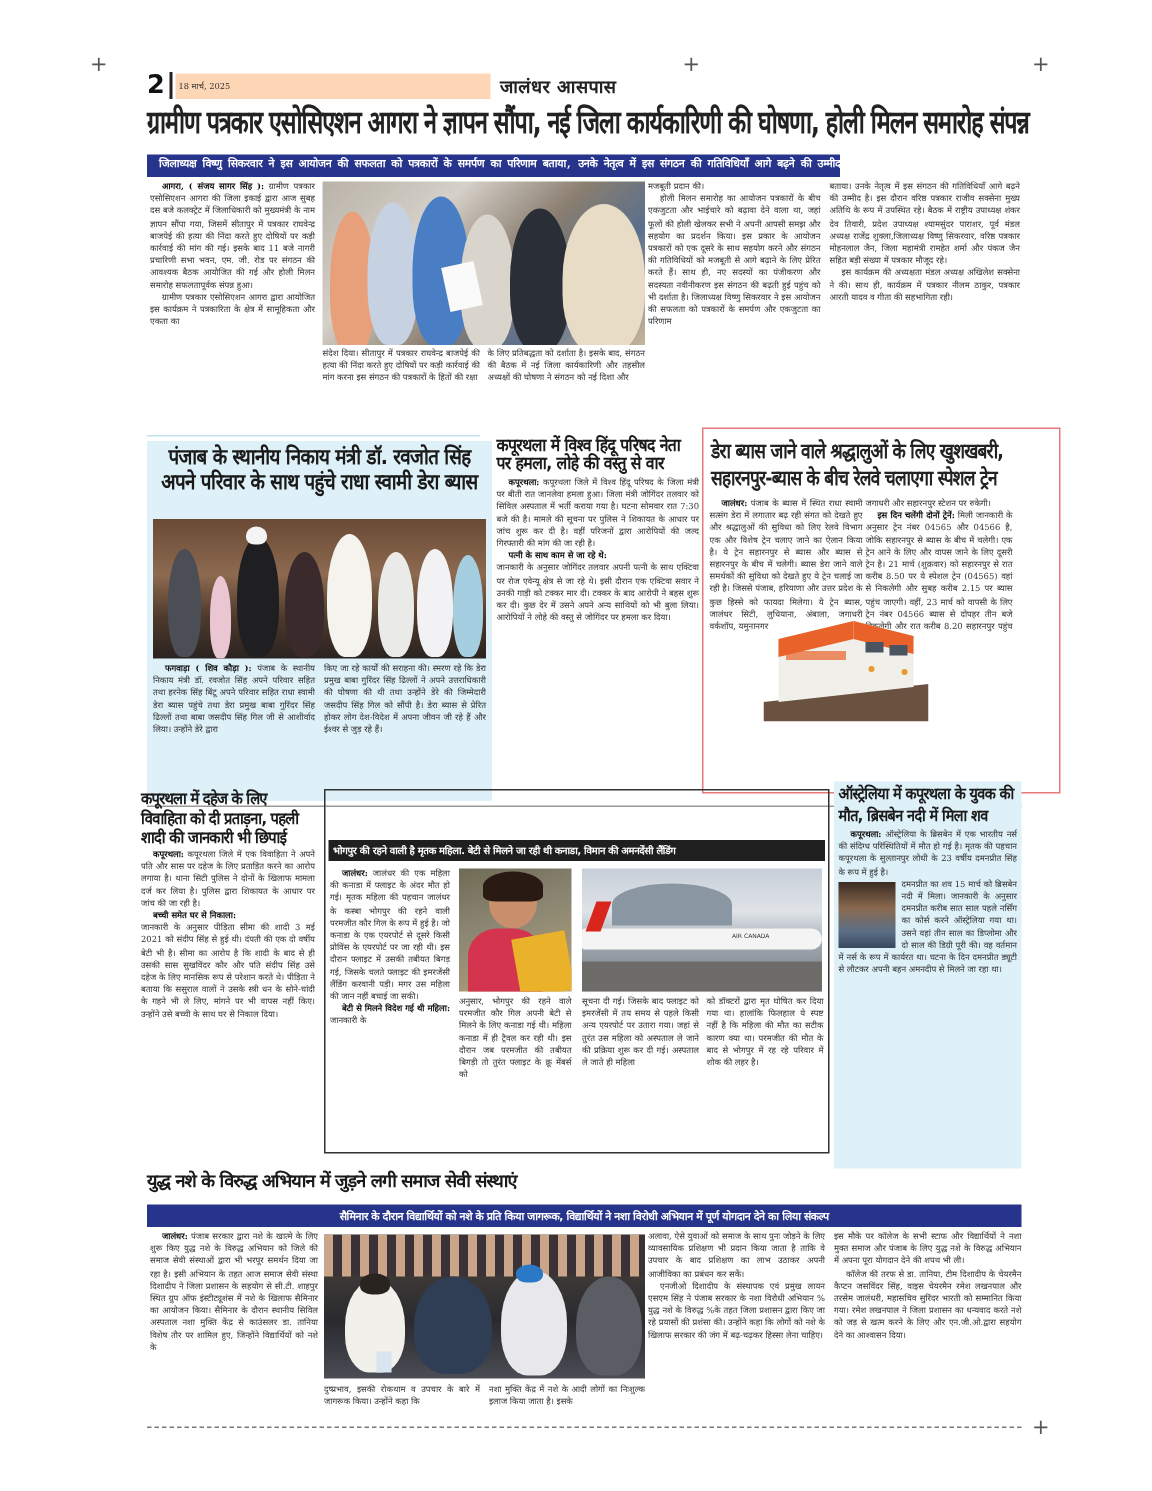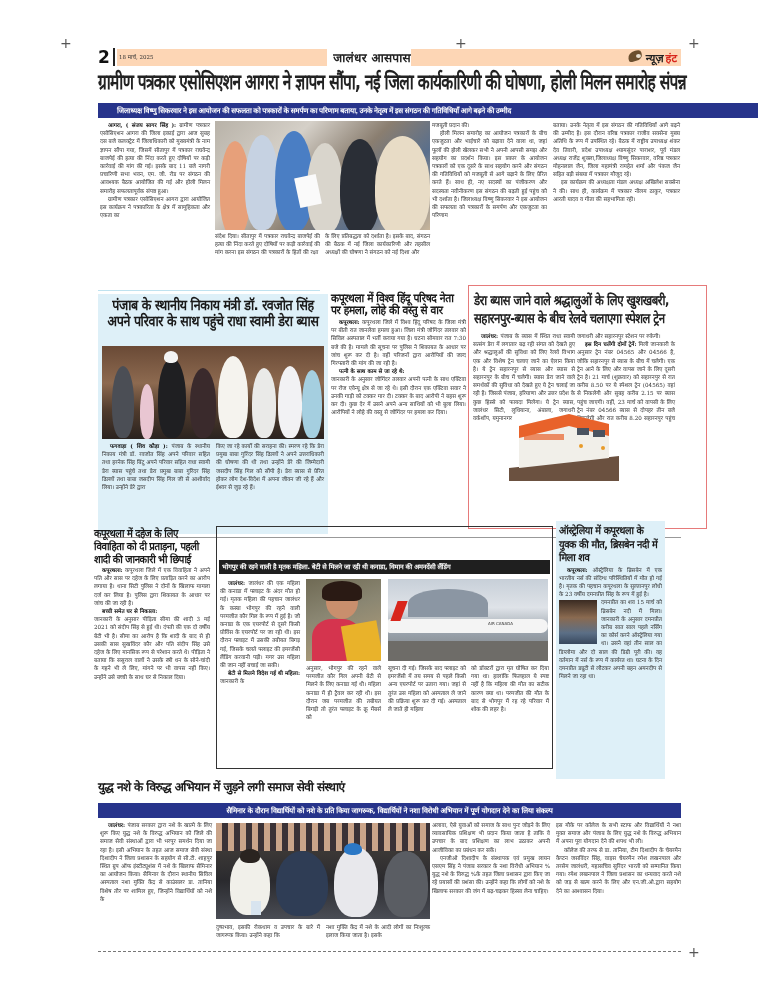--- a/index.html
+++ b/index.html
@@ -18,21 +18,21 @@
 #section{flex:0 0 84px;text-align:right;font-family:"DejaVu Sans",sans-serif;font-weight:bold;font-size:12px;color:#222;letter-spacing:0.3px}
 #band-right{height:17px;background:#fdd6b5;flex:1;display:flex;align-items:center;justify-content:flex-end;padding-right:4px;gap:2px}
 #logo-eagle{width:18px;height:16px;position:relative}
 #logo-eagle::before{content:"";position:absolute;left:2px;top:2px;width:14px;height:10px;background:#6b4f2e;border-radius:60% 30% 50% 20%;transform:rotate(-15deg)}
 #logo-eagle::after{content:"";position:absolute;left:10px;top:5px;width:5px;height:4px;background:#e8e0d0;border-radius:50%}
 #logo-txt1{font-family:"DejaVu Sans",sans-serif;font-weight:bold;font-size:11px;color:#222}
 #logo-txt2{font-family:"DejaVu Sans",sans-serif;font-weight:bold;font-size:11px;color:#d8261c}
 
 
 #lead-headline{position:absolute;left:98px;top:71px;width:583px;font-family:"DejaVu Sans",sans-serif;font-weight:bold;font-size:15.5px;letter-spacing:-0.7px;color:#222;white-space:nowrap;transform:scaleY(1.35);transform-origin:top left;line-height:16px}
-#lead-deck{position:absolute;left:98px;top:103px;width:660px;height:15px;background:#27348b;color:#fff;font-family:Liberation Sans, sans-serif;font-weight:bold;font-size:7.2px;line-height:15px;padding-left:19px;white-space:nowrap;overflow:hidden;letter-spacing:-0.2px}
+#lead-deck{position:absolute;left:98px;top:103px;width:462px;height:15px;background:#27348b;color:#fff;font-family:Liberation Mono, monospace;font-weight:bold;font-size:7.2px;line-height:15px;padding-left:8px;white-space:nowrap;overflow:hidden;letter-spacing:-0.2px}
 #lead-col1{position:absolute;left:100px;top:121px;width:110px}
 #lead-photo{position:absolute;left:215px;top:121px;width:215px;height:109px;background:linear-gradient(135deg,#b8b2a8 0%,#d5d0c8 30%,#8a7e70 55%,#5a6f8c 75%,#c8b59a 100%);overflow:hidden}
 .person{position:absolute;border-radius:50% 50% 40% 40%}
 #lead-photo-cap-cols{position:absolute;left:215px;top:232px;width:215px;display:flex;gap:5px}
 #lead-photo-cap-cols > div{flex:1}
 #lead-col4{position:absolute;left:432px;top:121px;width:115px}
 #lead-col5{position:absolute;left:553px;top:121px;width:127px}
 
 
 .hline{position:absolute;height:1px;background:#bfe2ef}
@@ -67,21 +67,21 @@
 #flight-headline{position:absolute;left:4px;top:6px;width:328px;text-align:center;font-family:"DejaVu Sans",sans-serif;font-weight:bold;font-size:15.5px;line-height:18px;color:#1a1a1a;letter-spacing:-0.5px}
 #flight-deck{position:absolute;left:2px;top:33px;width:331px;height:14px;background:#1f1f1f;color:#fff;font-family:"DejaVu Sans",sans-serif;font-weight:bold;font-size:6.6px;line-height:14px;padding-left:3px;white-space:nowrap;overflow:hidden;letter-spacing:-0.2px}
 #flight-col1{position:absolute;left:3px;top:52px;width:80px}
 #flight-woman{position:absolute;left:89px;top:52px;width:75px;height:82px;background:linear-gradient(160deg,#6f6a54 0%,#8a8672 40%,#b6a17a 100%);overflow:hidden}
 #flight-plane{position:absolute;left:171px;top:52px;width:160px;height:82px;background:linear-gradient(180deg,#c7cfd8 0%,#dfe3e8 35%,#9aa3ac 65%,#76797c 100%);overflow:hidden}
 #flight-col2{position:absolute;left:89px;top:137px;width:75px}
 #flight-col3{position:absolute;left:171px;top:137px;width:78px}
 #flight-col4{position:absolute;left:254px;top:137px;width:78px}
 
 
-#aus-box{position:absolute;left:556px;top:521px;width:109px;height:258px;background:#def0f8;padding:3px}
+#aus-box{position:absolute;left:556px;top:521px;width:125px;height:258px;background:#def0f8;padding:3px}
 #aus-headline{font-family:"DejaVu Sans",sans-serif;font-weight:bold;font-size:9.6px;line-height:12.5px;color:#1a1a1a;letter-spacing:-0.4px;transform:scaleY(1.1);transform-origin:top left;margin-bottom:4px}
 #aus-photo{float:left;width:38px;height:44px;margin:2px 4px 2px 0;background:linear-gradient(180deg,#3a2b22 0%,#8a6a50 40%,#5b6f86 75%,#38485e 100%);position:relative}
 
 
 #drug-headline{position:absolute;left:98px;top:777px;width:583px;text-align:left;font-family:"DejaVu Sans",sans-serif;font-weight:bold;font-size:12px;line-height:20px;color:#1a1a1a;letter-spacing:-0.6px;white-space:nowrap}
 #drug-deck{position:absolute;left:98px;top:803px;width:583px;height:15px;background:#27348b;color:#fff;font-family:"DejaVu Sans",sans-serif;font-weight:bold;font-size:7.2px;line-height:15px;text-align:center;white-space:nowrap;overflow:hidden;letter-spacing:-0.25px}
 #drug-col1{position:absolute;left:100px;top:821px;width:112px}
 #drug-photo{position:absolute;left:216px;top:823px;width:214px;height:96px;background:linear-gradient(180deg,#6b6866 0%,#3b3836 30%,#2a2a2e 60%,#4a4d55 100%);overflow:hidden}
 #drug-photo-cols{position:absolute;left:216px;top:923px;width:214px;display:flex;gap:6px}
 #drug-photo-cols > div{flex:1}
@@ -97,25 +97,20 @@
 <div class="reg" style="left:688px;top:36px">+</div>
 <div class="reg" style="left:688px;top:945px">+</div>
 
 <div id="masthead">
   <div id="pageno">2</div>
   <div id="pipe"></div>
   <div id="band-left">
     <span>18 मार्च, 2025</span>
   </div>
   <div id="section">जालंधर आसपास</div>
-  <div id="band-right">
-    <span id="logo-eagle"></span>
-    <span id="logo-txt1">न्यूज़</span>
-    <span id="logo-txt2">हंट</span>
-  </div>
 </div>
 
 <div id="lead-headline">ग्रामीण पत्रकार एसोसिएशन आगरा ने ज्ञापन सौंपा, नई जिला कार्यकारिणी की घोषणा, होली मिलन समारोह संपन्न</div>
 <div id="lead-deck">जिलाध्यक्ष विष्णु सिकरवार ने इस आयोजन की सफलता को पत्रकारों के समर्पण का परिणाम बताया, उनके नेतृत्व में इस संगठन की गतिविधियाँ आगे बढ़ने की उम्मीद</div>
 
 <div id="lead-col1" class="body-txt">
   <p><b>आगरा, ( संजय सागर सिंह ):</b> <span>ग्रामीण पत्रकार एसोसिएशन आगरा की जिला इकाई द्वारा आज सुबह दस बजे कलक्ट्रेट में जिलाधिकारी को मुख्यमंत्री के नाम ज्ञापन सौंपा गया, जिसमें सीतापुर में पत्रकार राघवेन्द्र बाजपेई की हत्या की निंदा करते हुए दोषियों पर कड़ी कार्रवाई की मांग की गई। इसके बाद 11 बजे नागरी प्रचारिणी सभा भवन, एम. जी. रोड पर संगठन की आवश्यक बैठक आयोजित की गई और होली मिलन समारोह सफलतापूर्वक संपन्न हुआ।</span></p>
   <p>ग्रामीण पत्रकार एसोसिएशन आगरा द्वारा आयोजित इस कार्यक्रम ने पत्रकारिता के क्षेत्र में सामूहिकता और एकता का</p>
 </div>
 

